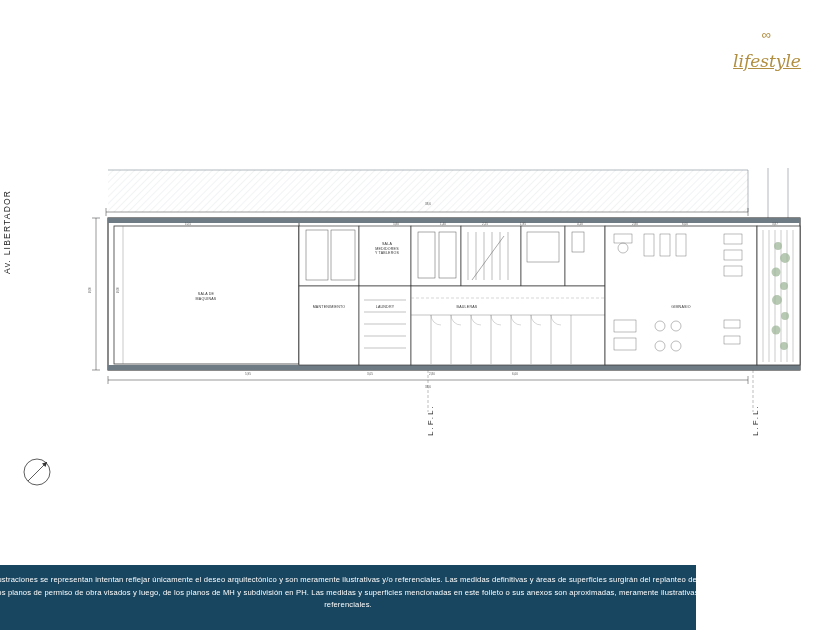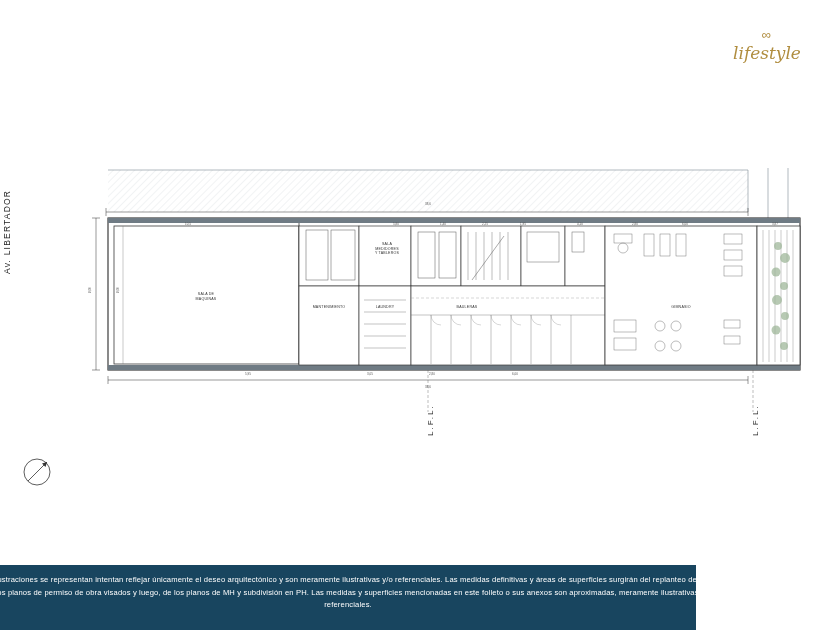--- a/index.html
+++ b/index.html
@@ -43,21 +43,22 @@
     font-size: 13px;
     line-height: 13px;
     letter-spacing: 1px;
   }
   .brand-word {
     font-family: "DejaVu Serif", serif;
     font-style: italic;
     font-size: 17px;
     line-height: 21px;
     color: #b08d3f;
-    margin-top: 2px;
+    margin-top: 10px;
+    text-decoration: underline;
   }
   
   .street-label {
     position: absolute;
     left: 2px;
     top: 250px;
     width: 120px;
     transform: rotate(-90deg);
     transform-origin: 12px 12px;
     font-size: 8.5px;

